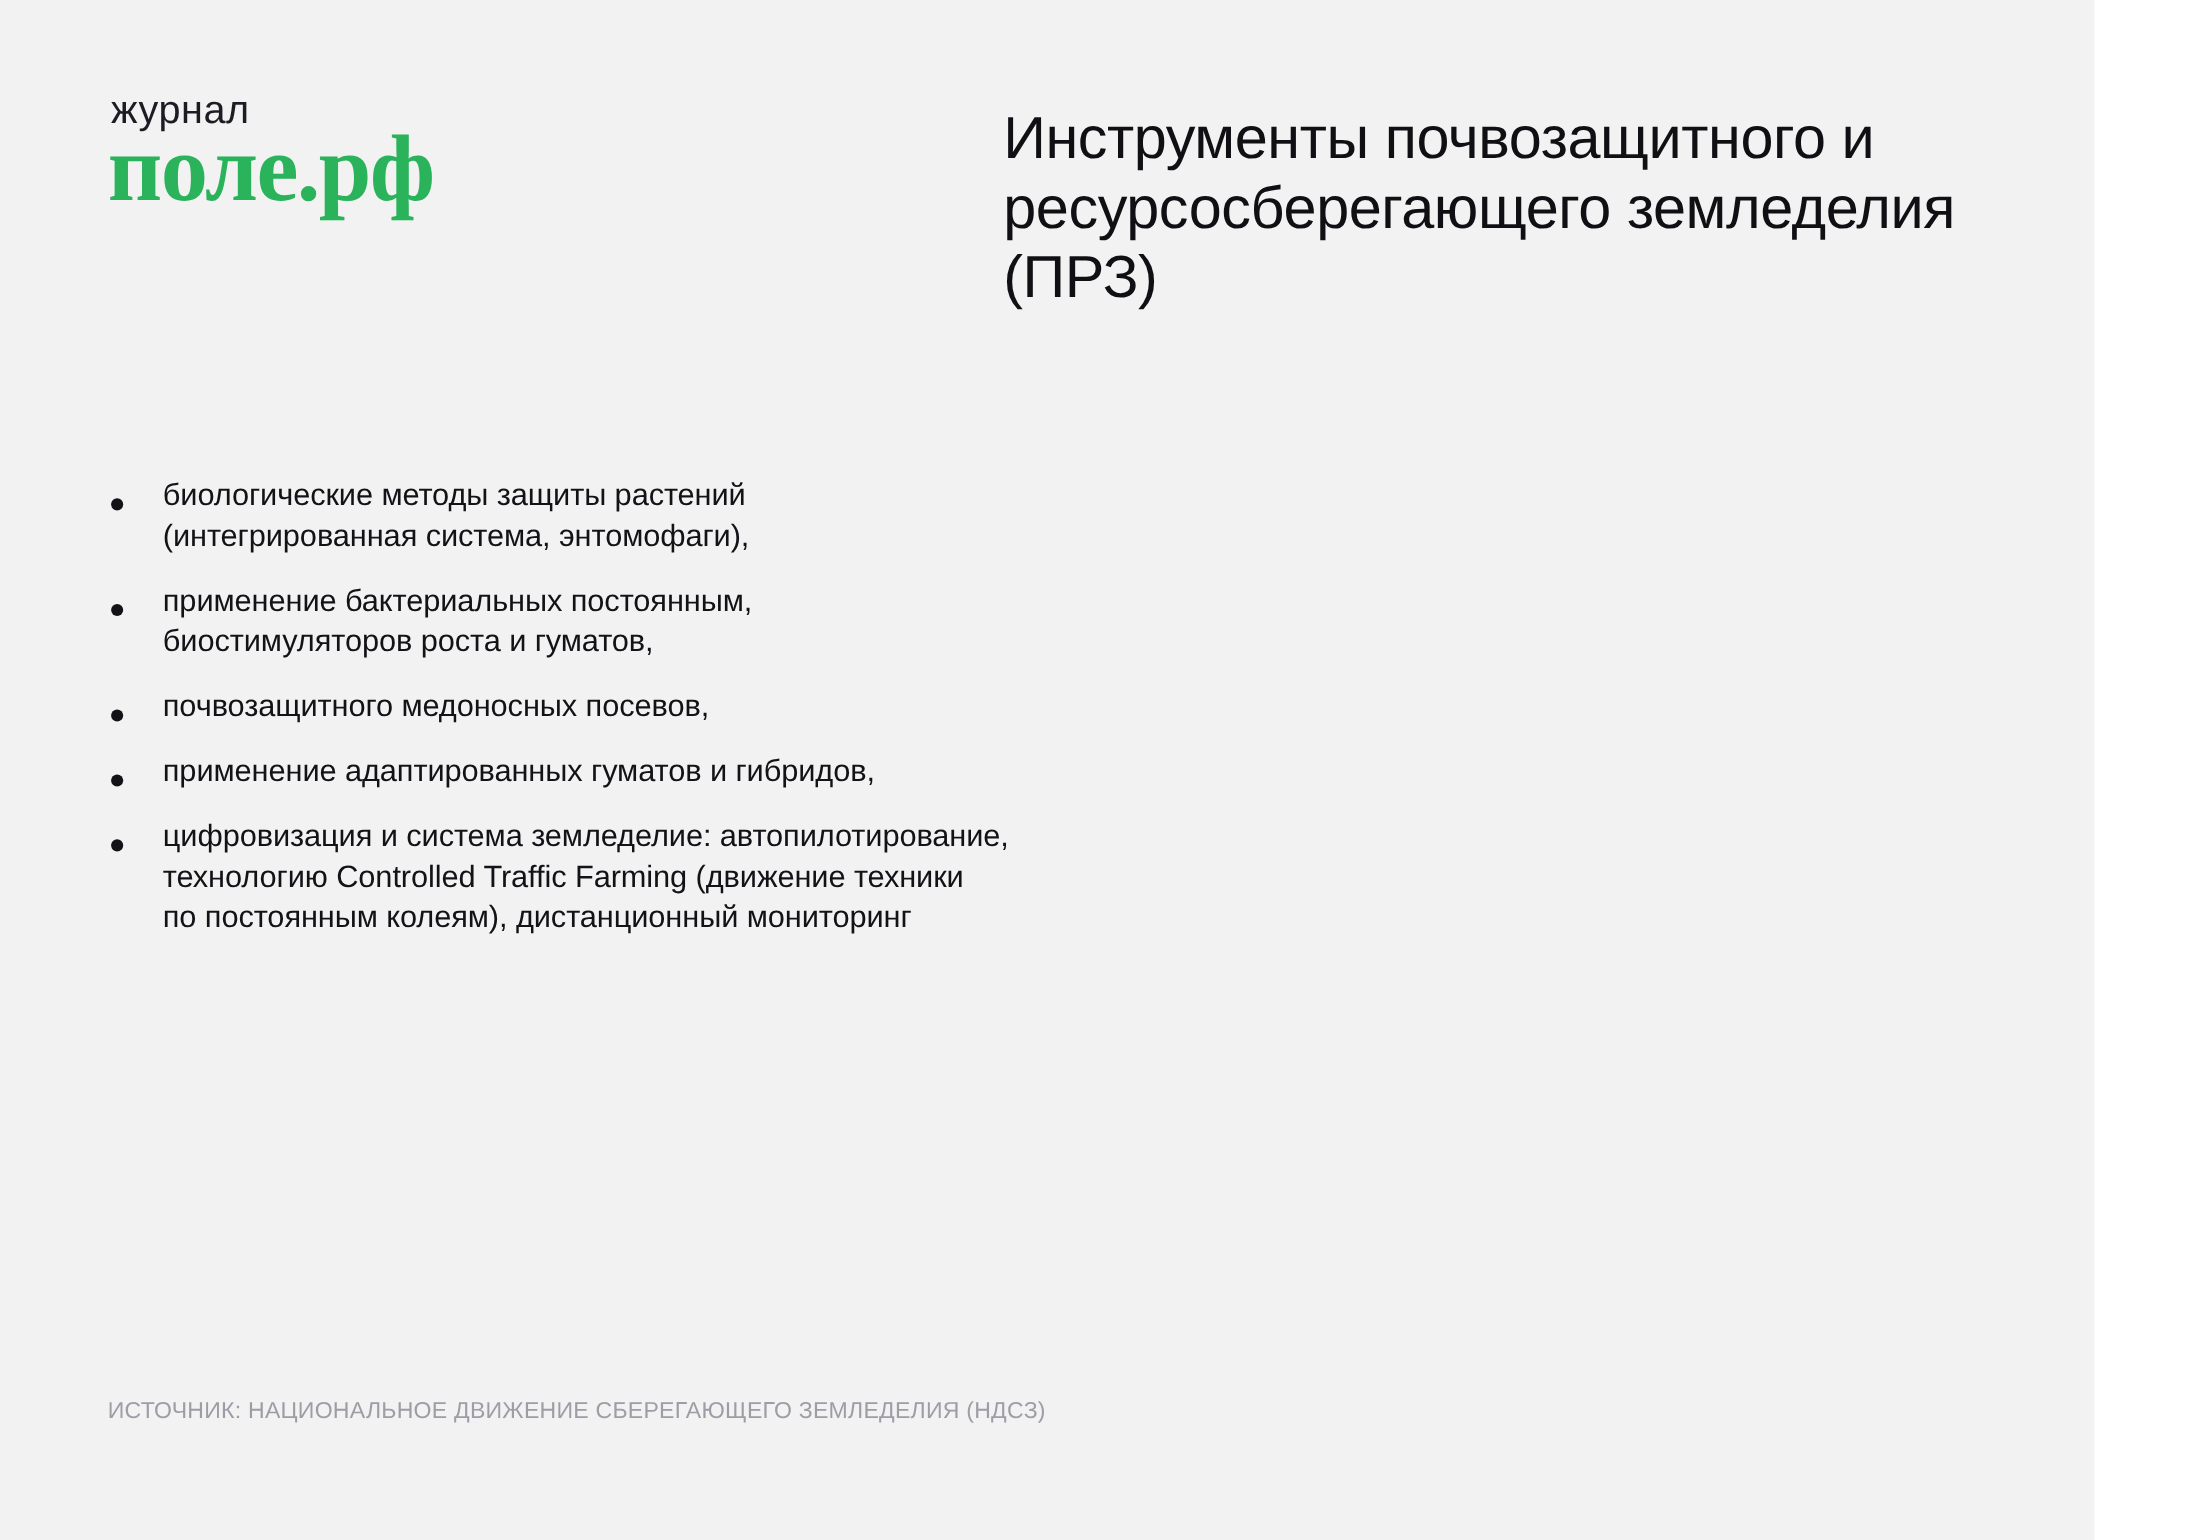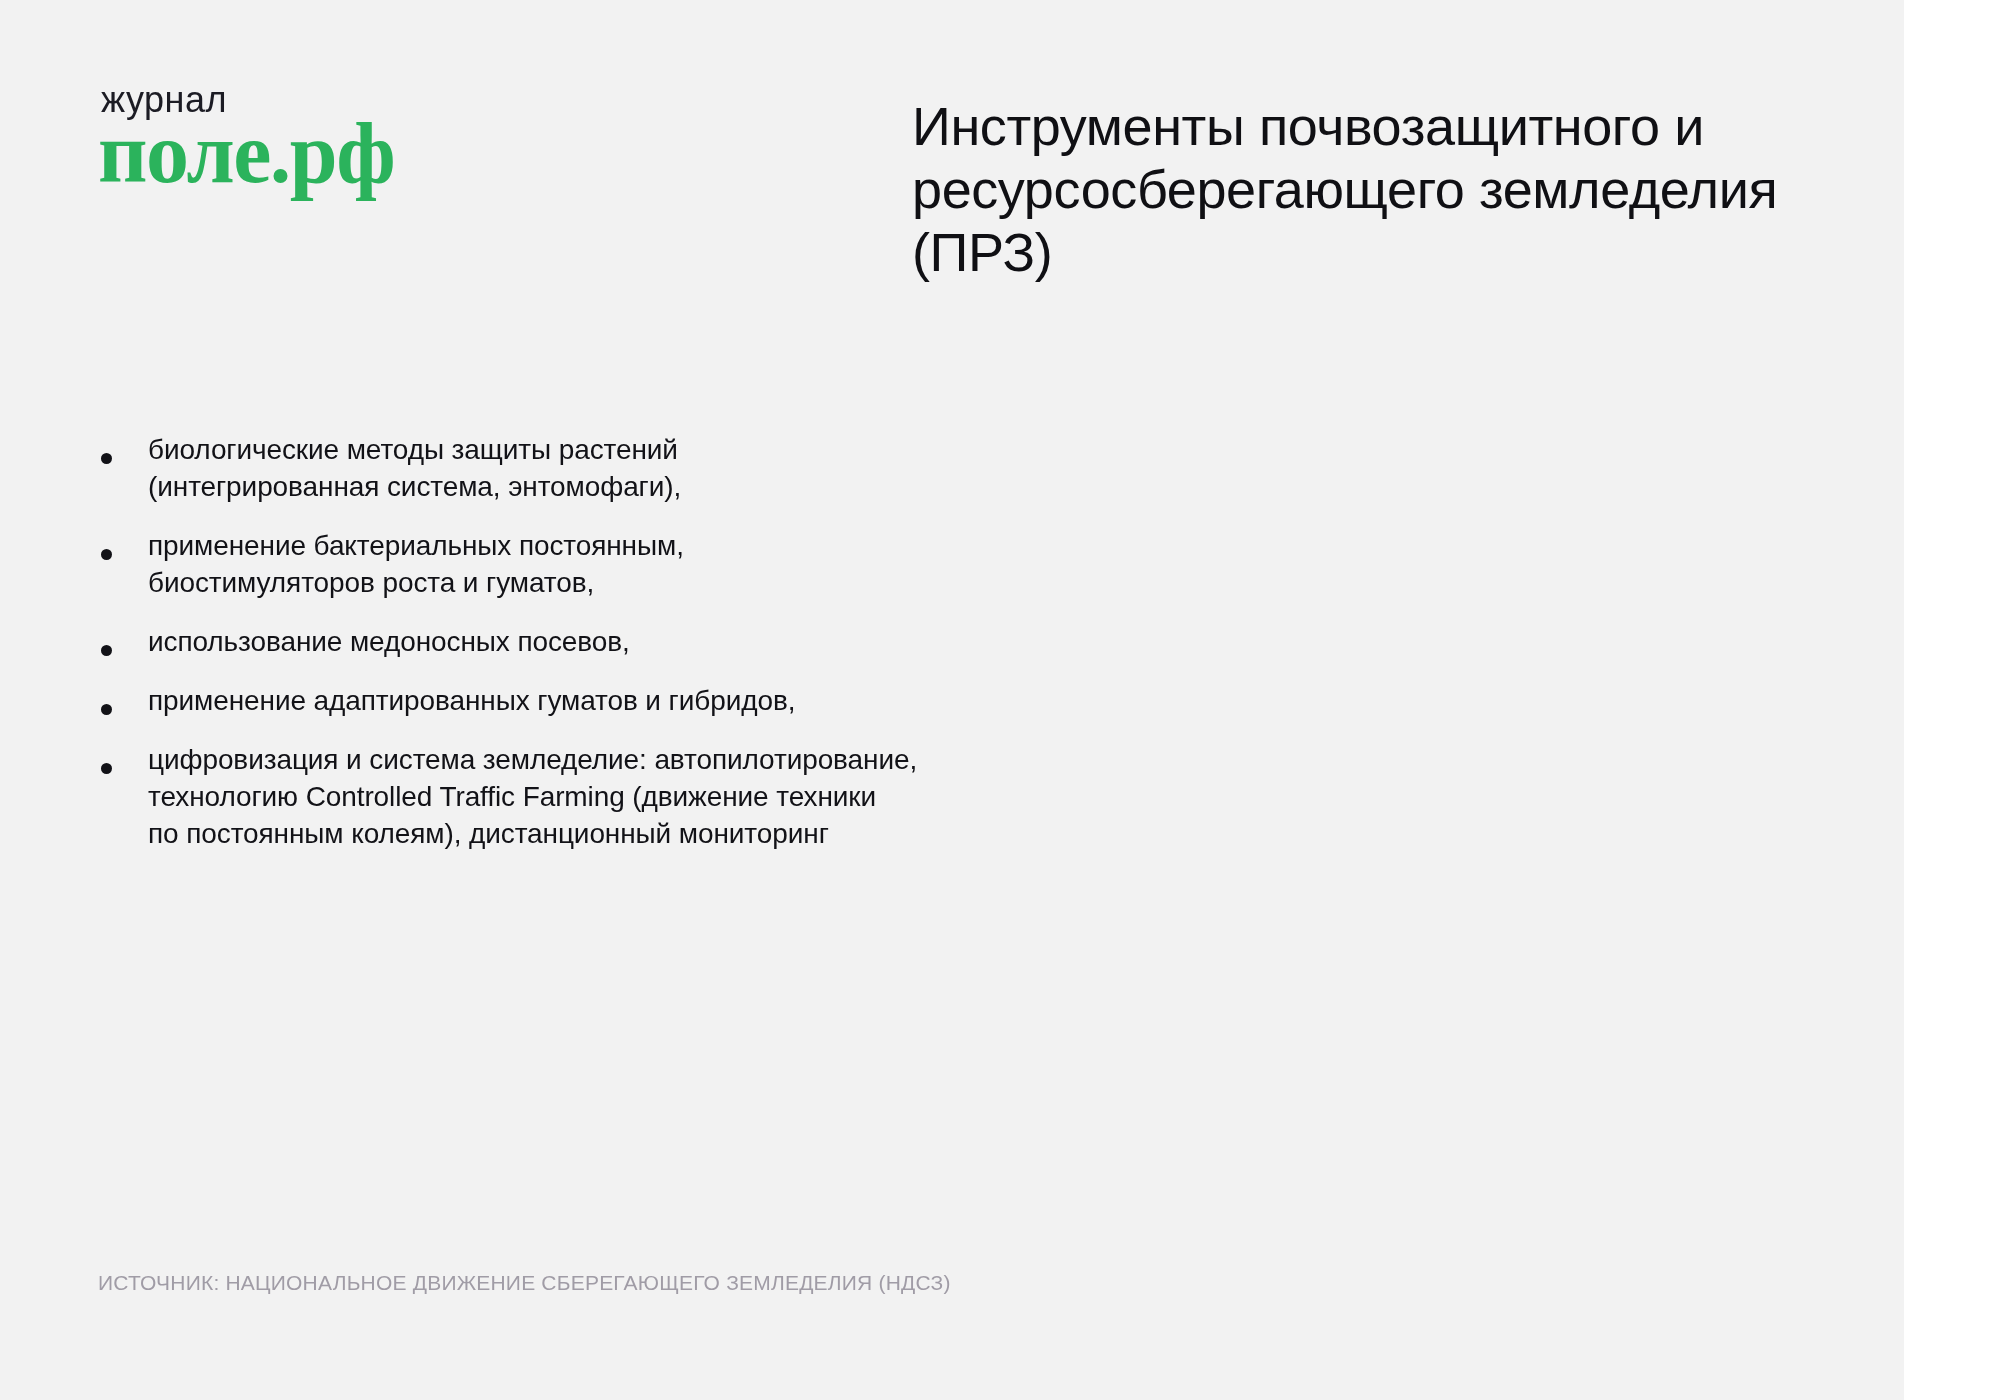--- a/index.html
+++ b/index.html
@@ -131,21 +131,21 @@
       <span class="bullet-text">биологические методы защиты растений
 (интегрированная система, энтомофаги),</span>
     </li>
     <li class="bullet-item">
       <span class="bullet-dot"></span>
       <span class="bullet-text">применение бактериальных постоянным,
 биостимуляторов роста и гуматов,</span>
     </li>
     <li class="bullet-item">
       <span class="bullet-dot"></span>
-      <span class="bullet-text">использование медоносных посевов,</span>
+      <span class="bullet-text">почвозащитного медоносных посевов,</span>
     </li>
     <li class="bullet-item">
       <span class="bullet-dot"></span>
       <span class="bullet-text">применение адаптированных гуматов и гибридов,</span>
     </li>
     <li class="bullet-item">
       <span class="bullet-dot"></span>
       <span class="bullet-text">цифровизация и система земледелие: автопилотирование,
 технологию Controlled Traffic Farming (движение техники
 по постоянным колеям), дистанционный мониторинг</span>

